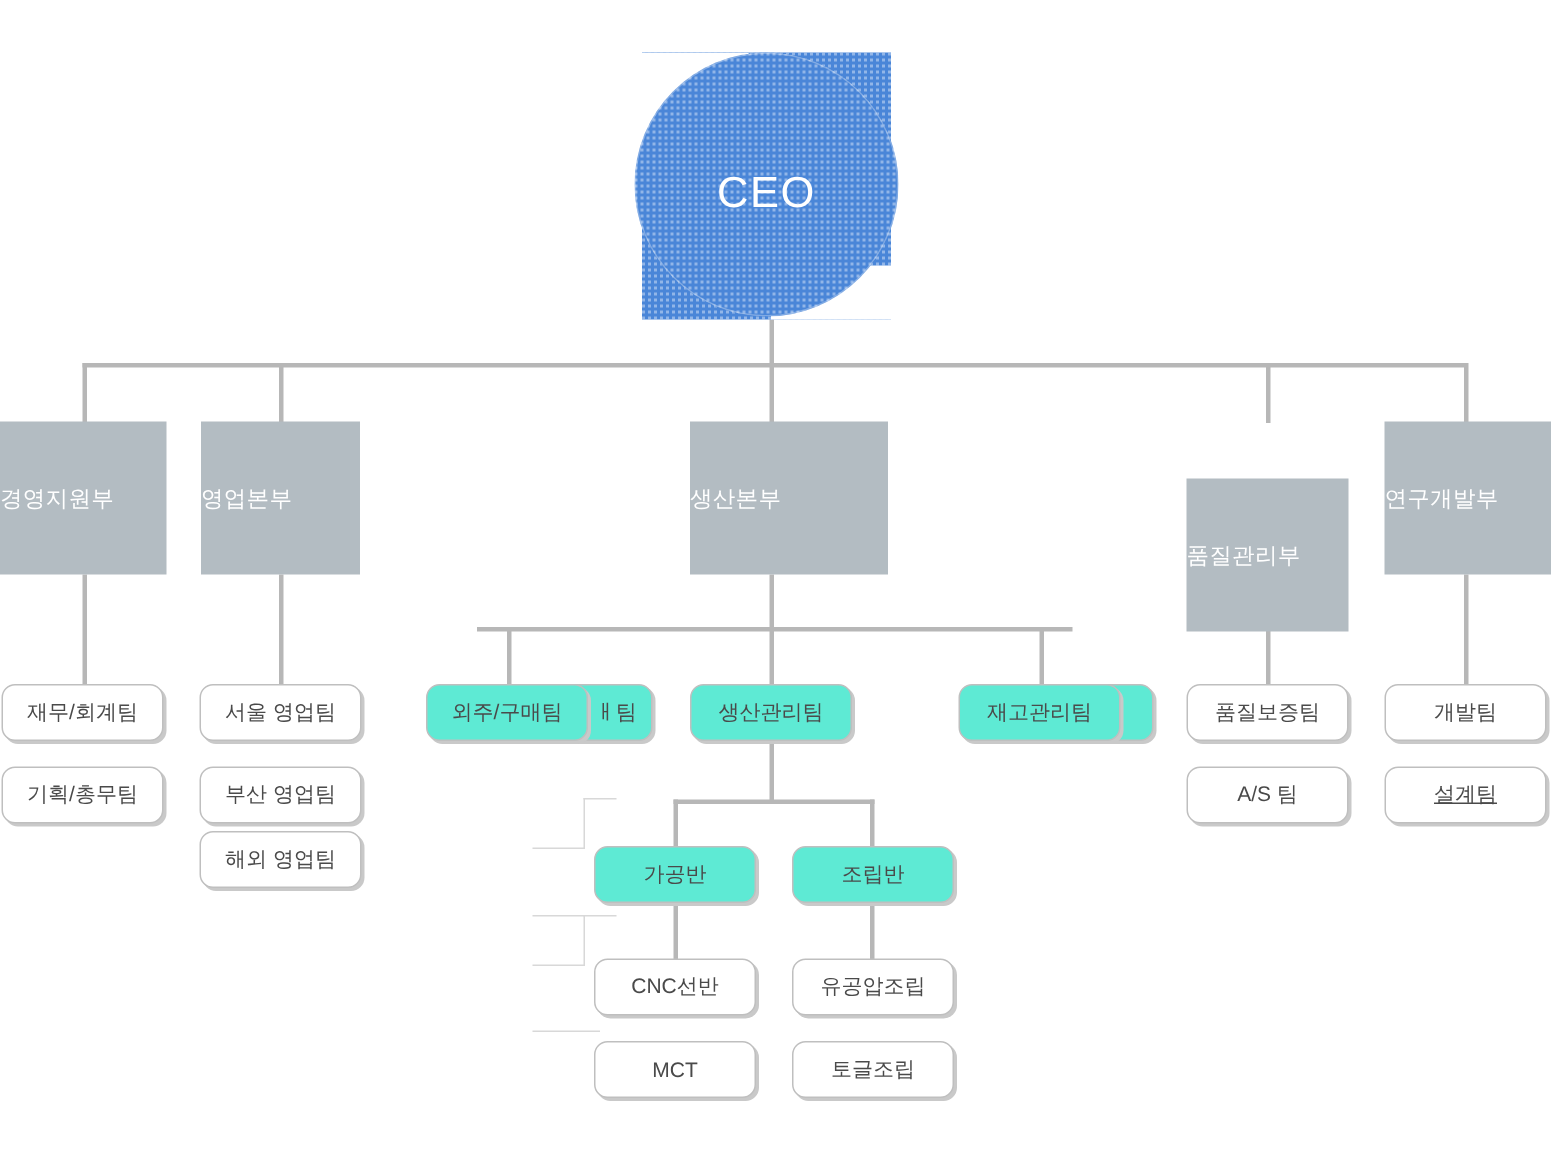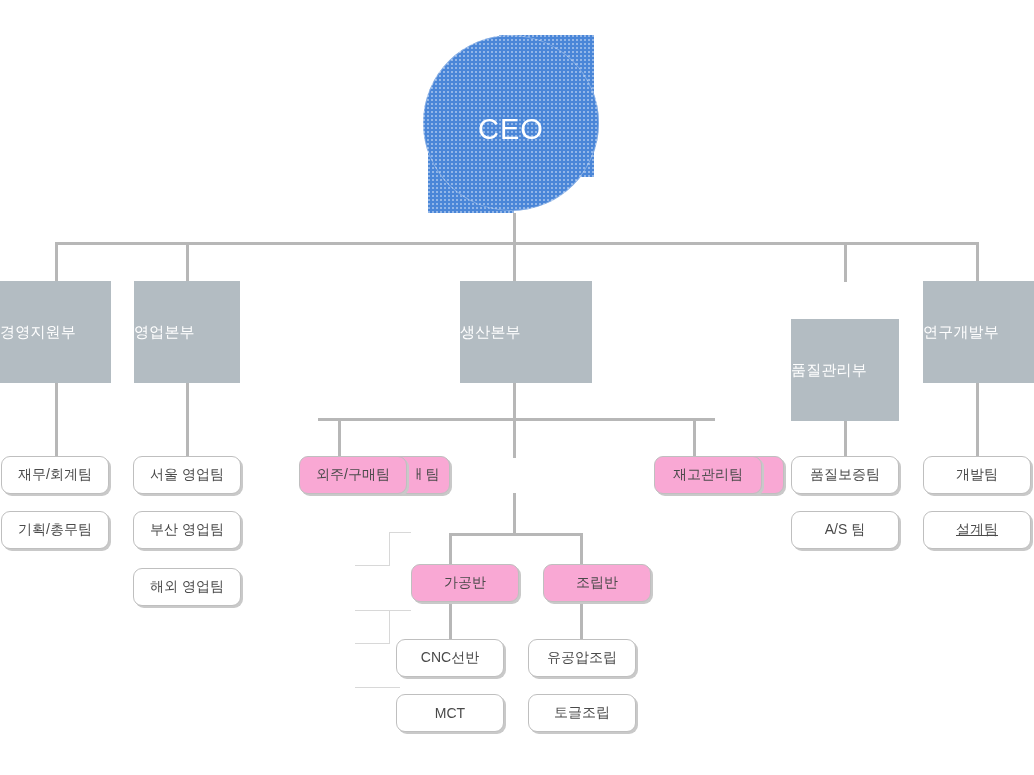--- a/index.html
+++ b/index.html
@@ -109,22 +109,21 @@
     border-radius: 9px;
     background: #ffffff;
     color: #4a4a4a;
     font-size: 14px;
     display: flex;
     align-items: center;
     justify-content: center;
     box-shadow: 2px 2px 0 0 #c9c9c9;
   }
   .team.filled {
-    background: #f9a8d4;
-    margin-left: 15px;
+    background: #5eead4;
   }
   .team.ghost {
     color: #4a4a4a;
     overflow: hidden;
   }
 </style>
 </head>
 <body>
 
 <div id="canvas">
@@ -199,30 +198,33 @@
   <div class="team" style="left:1px; top:511px; width:108px; height:38px;">
     <span>기획/총무팀</span>
   </div>
 
   <div class="team" style="left:133px; top:456px; width:108px; height:38px;">
     <span>서울 영업팀</span>
   </div>
   <div class="team" style="left:133px; top:511px; width:108px; height:38px;">
     <span>부산 영업팀</span>
   </div>
-  <div class="team" style="left:133px; top:568px; width:108px; height:38px;">
+  <div class="team" style="left:133px; top:554px; width:108px; height:38px;">
     <span>해외 영업팀</span>
   </div>
 
   <div class="team filled ghost" style="left:348px; top:456px; width:87px; height:38px; z-index:1; padding-left:38px;">
     <span>ㅐ팀</span>
   </div>
   <div class="team filled" style="left:284px; top:456px; width:108px; height:38px; z-index:2;">
     <span>외주/구매팀</span>
   </div>
+  <div class="team filled" style="left:460px; top:456px; width:108px; height:38px; z-index:2;">
+    <span>생산관리팀</span>
+  </div>
 
   <div class="team filled ghost" style="left:703px; top:456px; width:66px; height:38px; z-index:1;">
     <span></span>
   </div>
   <div class="team filled" style="left:639px; top:456px; width:108px; height:38px; z-index:2;">
     <span>재고관리팀</span>
   </div>
 
   <div class="team filled" style="left:396px; top:564px; width:108px; height:38px;">
     <span>가공반</span>

